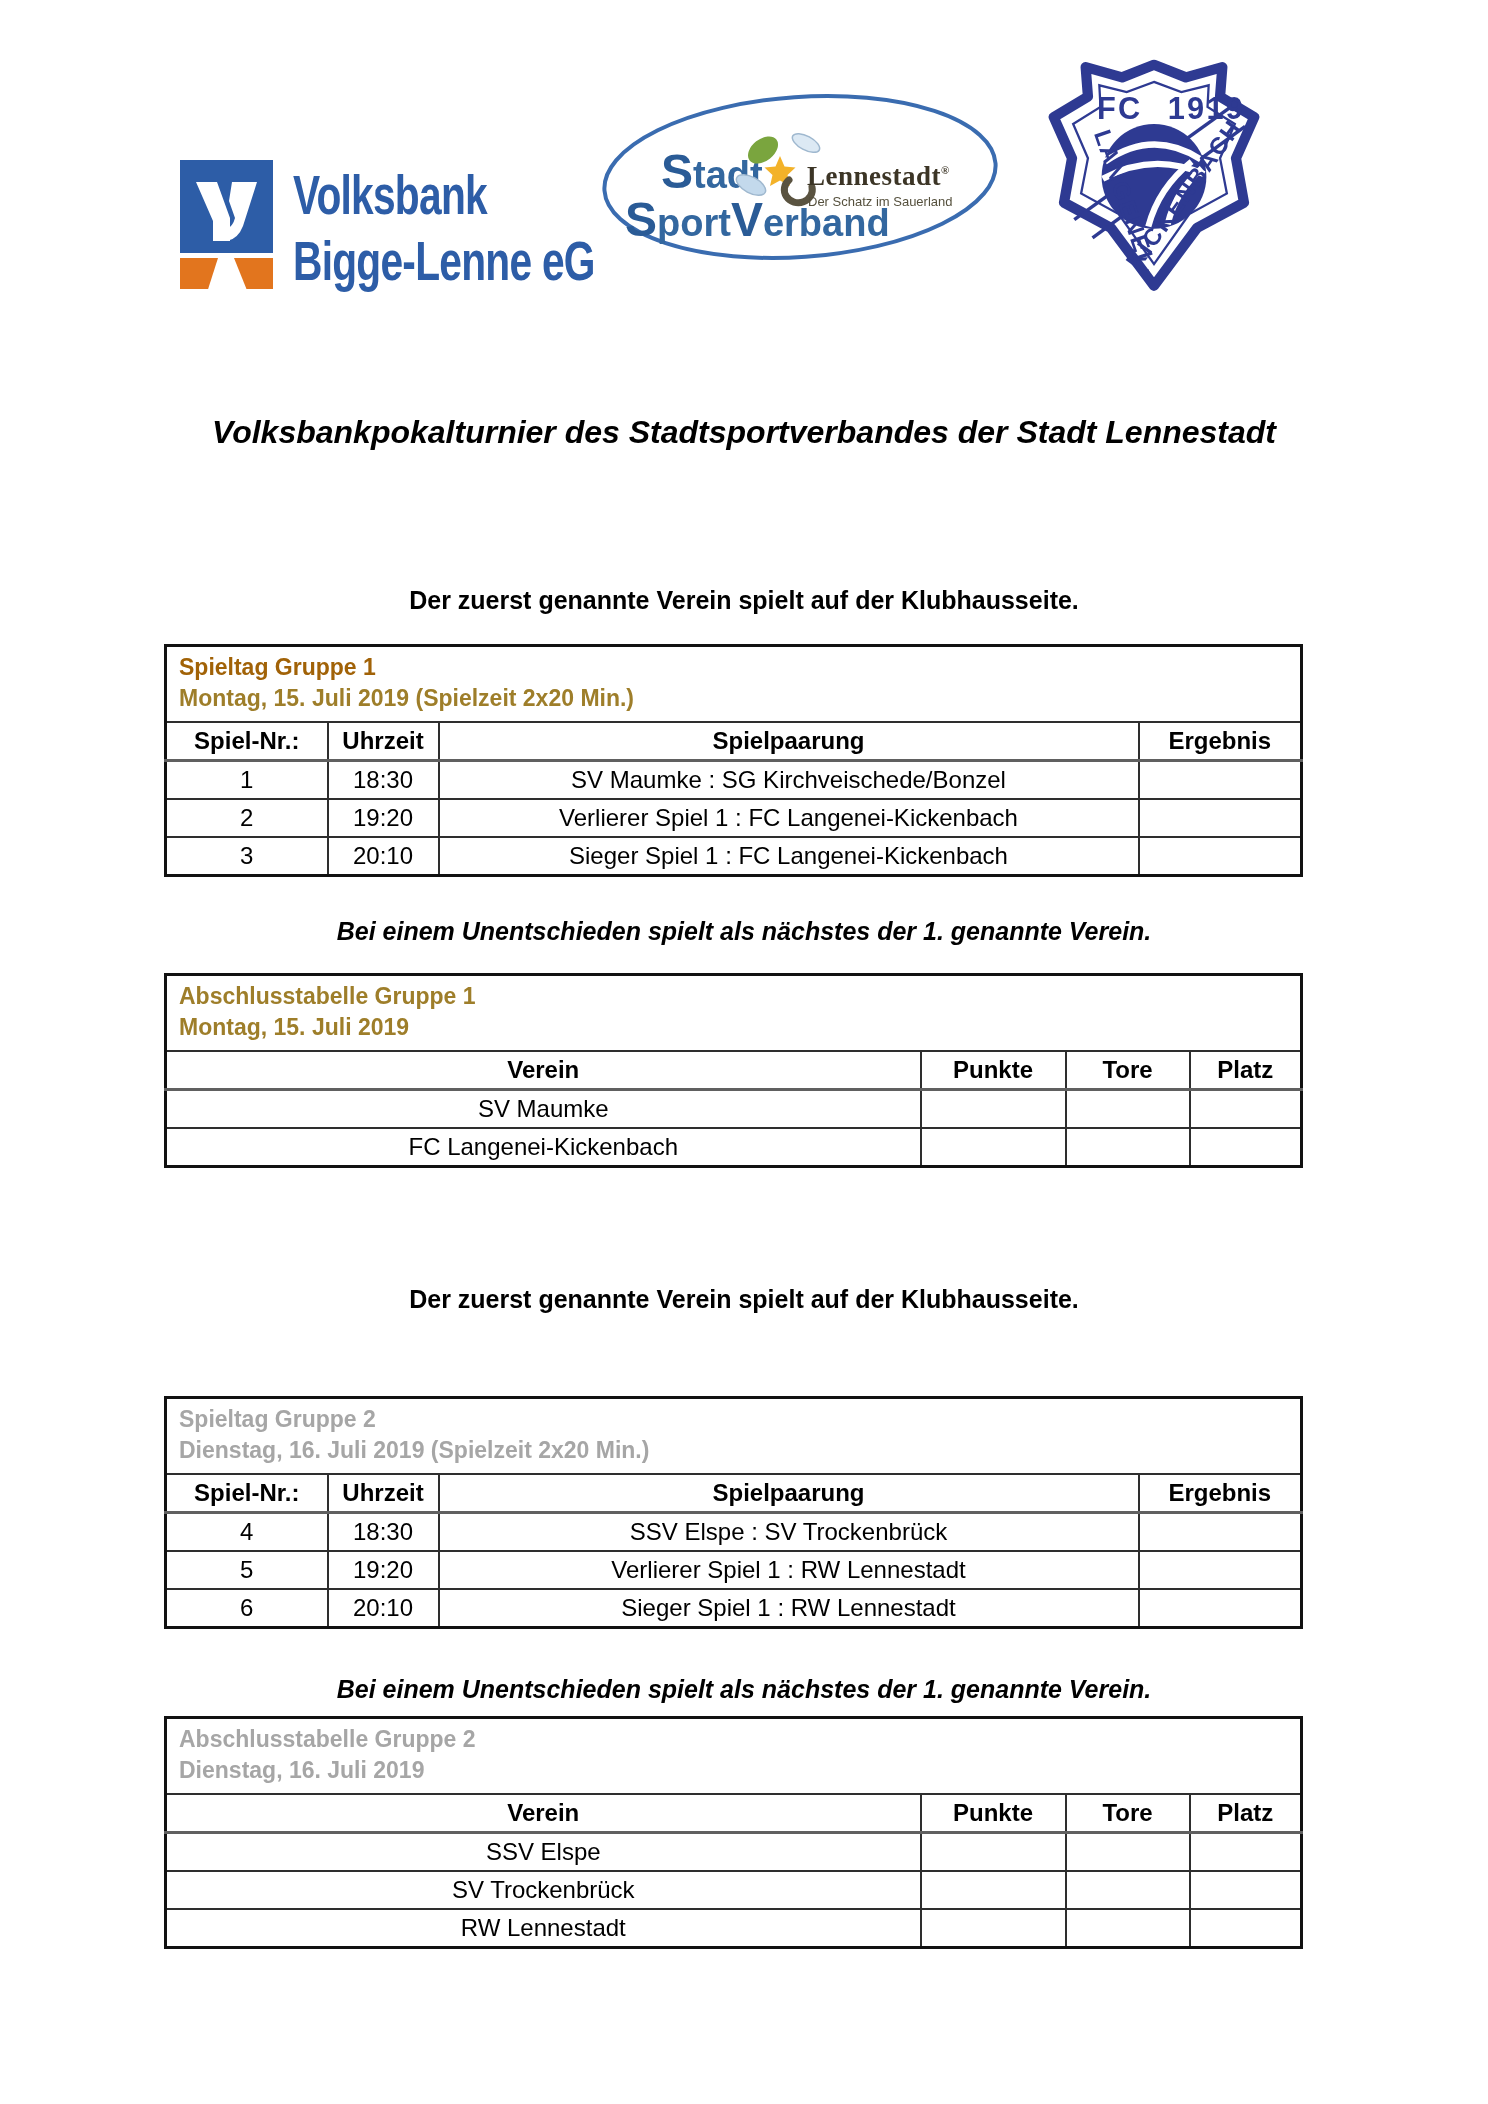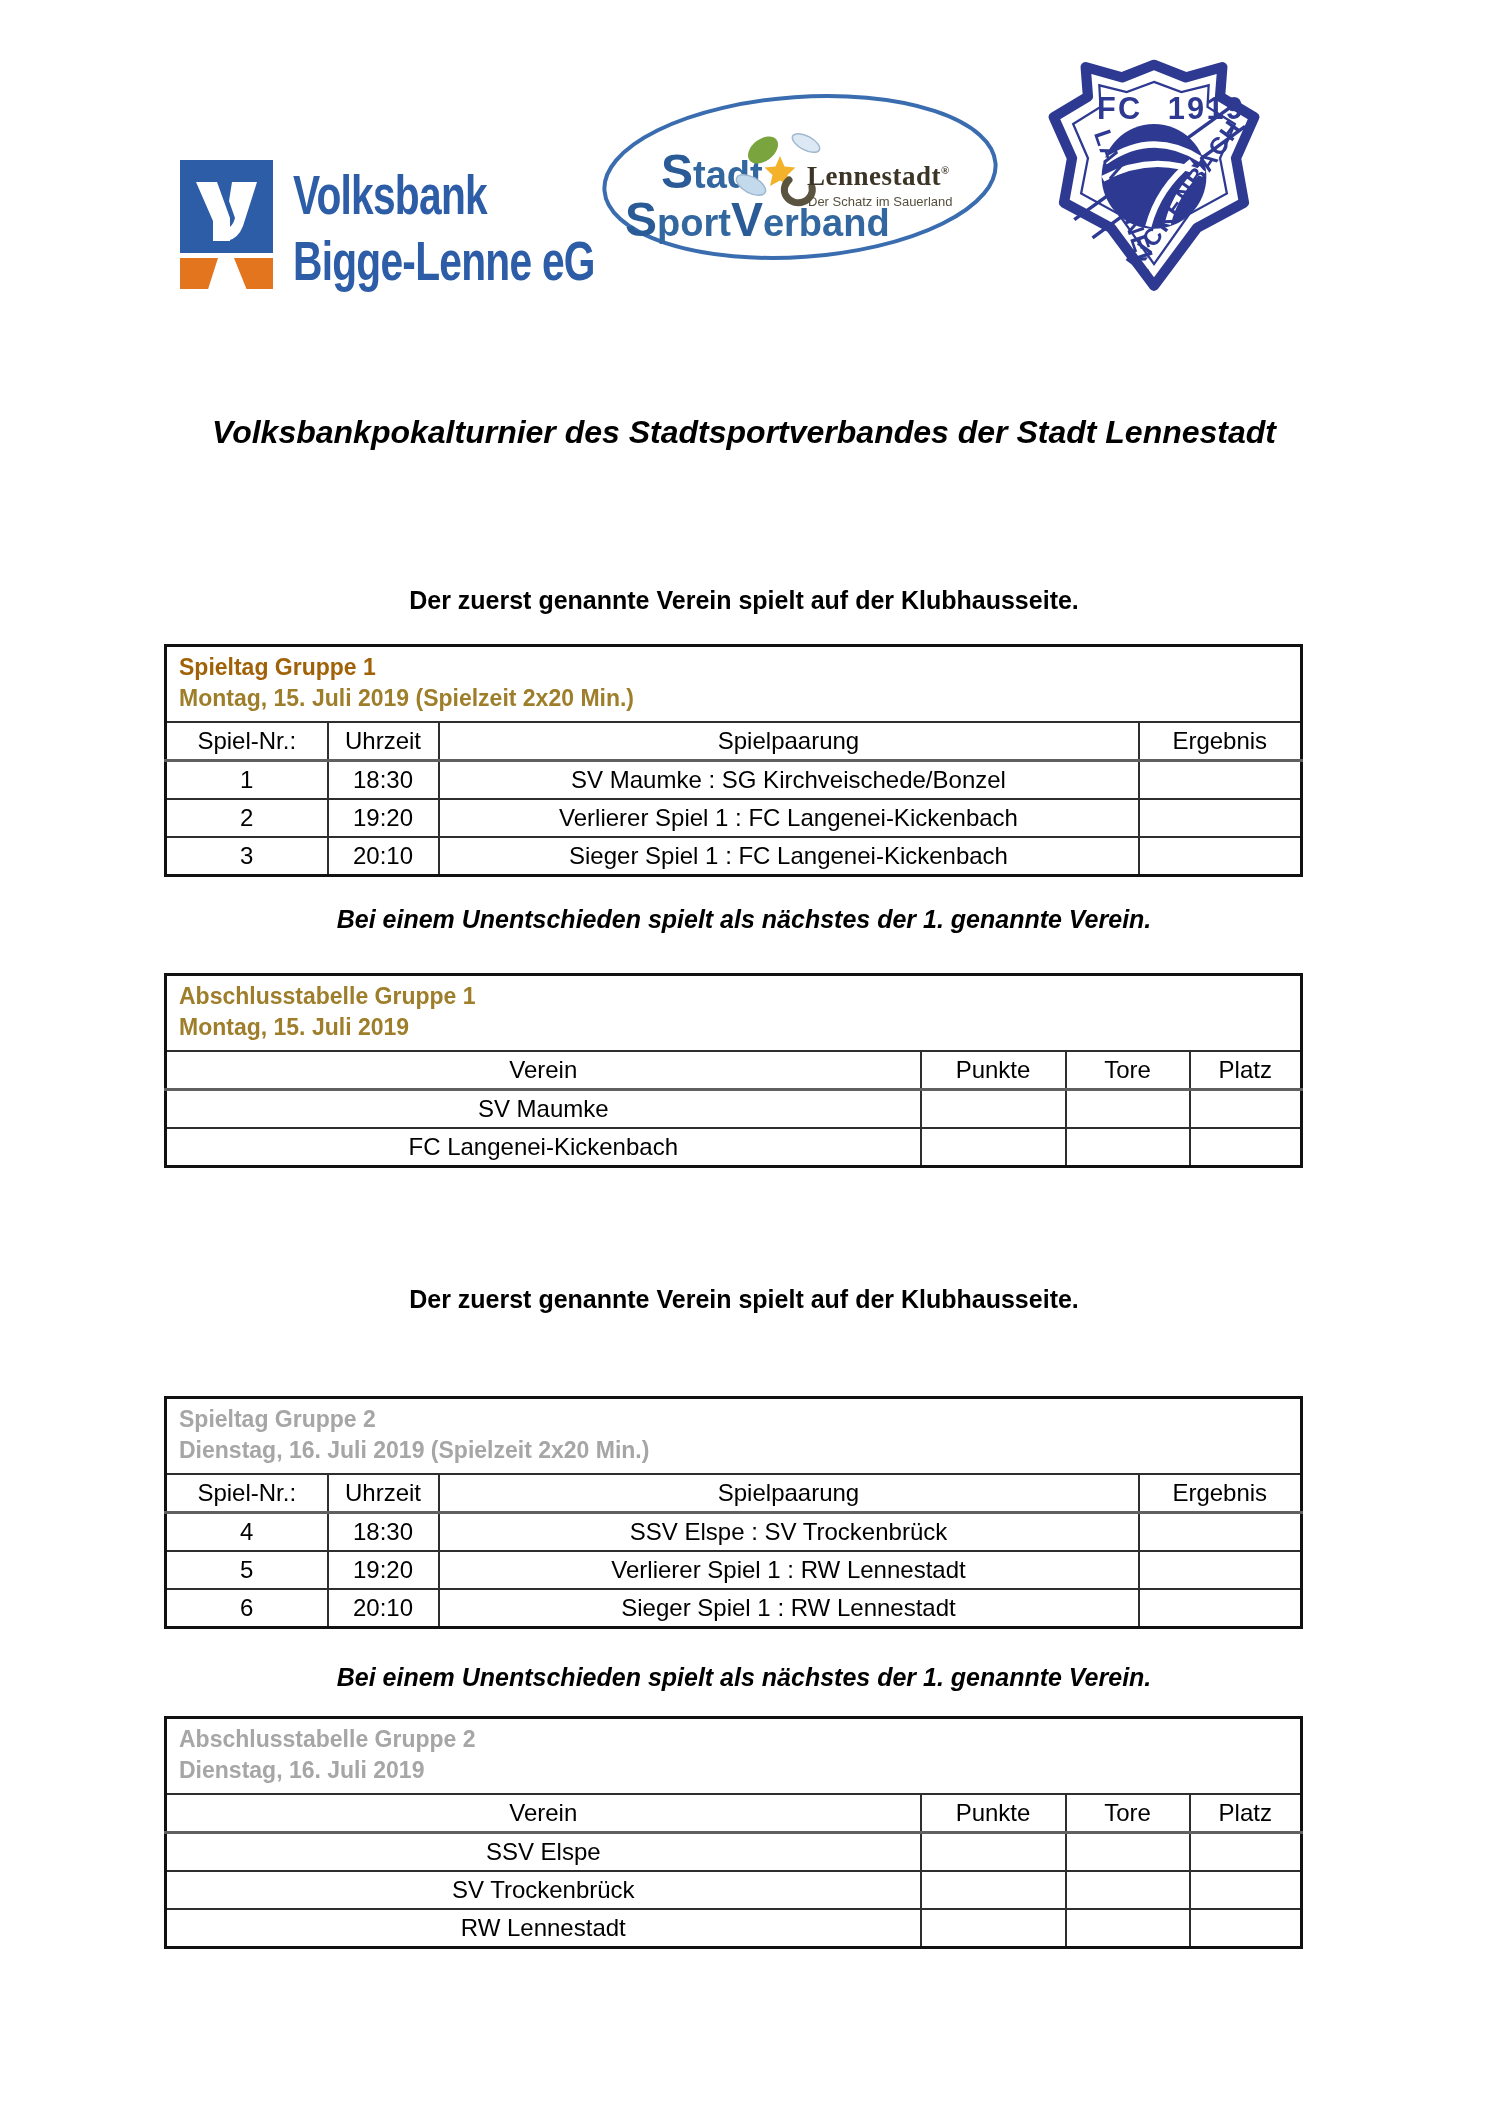--- a/index.html
+++ b/index.html
@@ -25,28 +25,28 @@
   .ssv-city{font-family:"Liberation Serif",serif;font-weight:bold;font-size:27px;fill:#3c3526;letter-spacing:.5px;}
   .ssv-tag{font-family:"Liberation Sans",sans-serif;font-size:13px;fill:#55503d;}
   
   .fc-svg{position:absolute;left:1040px;top:58px;width:228px;height:238px;}
   .fc-top{font-family:"Liberation Sans",sans-serif;font-weight:bold;font-size:27px;fill:#2e3a92;letter-spacing:2px;}
   .fc-side{font-family:"Liberation Sans",sans-serif;font-weight:bold;font-size:21px;fill:#2e3a92;letter-spacing:1.5px;}
   
   .center-line{position:absolute;left:0;width:100%;text-align:center;white-space:nowrap;}
   .title-line{font-size:32px;font-weight:bold;font-style:italic;}
   .note-plain{font-size:25px;font-weight:bold;}
-  .note-bold{font-size:25px;font-weight:bold;font-style:italic;}
+  .note-bold{font-size:25px;font-weight:bold;font-style:italic;margin-top:12px;}
   
   .tbl-wrap{position:absolute;left:164px;width:1136px;}
   table.doc{border-collapse:collapse;table-layout:fixed;width:1136px;border:3px solid #111;}
   table.doc td,table.doc th{border:2px solid #2e2e2e;vertical-align:middle;overflow:hidden;}
   td.band{border-bottom:3px solid #606060;padding:5px 12px 7px 12px;text-align:left;}
   td.band div{line-height:31px;font-size:23px;font-weight:bold;white-space:nowrap;}
-  tr.cols th{border-bottom:3px solid #606060;height:34px;font-weight:normal;font-size:24px;text-align:center;}
+  tr.cols th{border-bottom:3px solid #606060;height:34px;font-weight:bold;font-size:24px;text-align:center;}
   tr.data td{height:34px;font-size:24px;text-align:center;}
 </style>
 </head>
 <body>
 
 <div id="page">
 
   <div class="vb-logo">
     <div class="vb-square">
       <svg width="93" height="93" viewBox="0 0 93 93">

